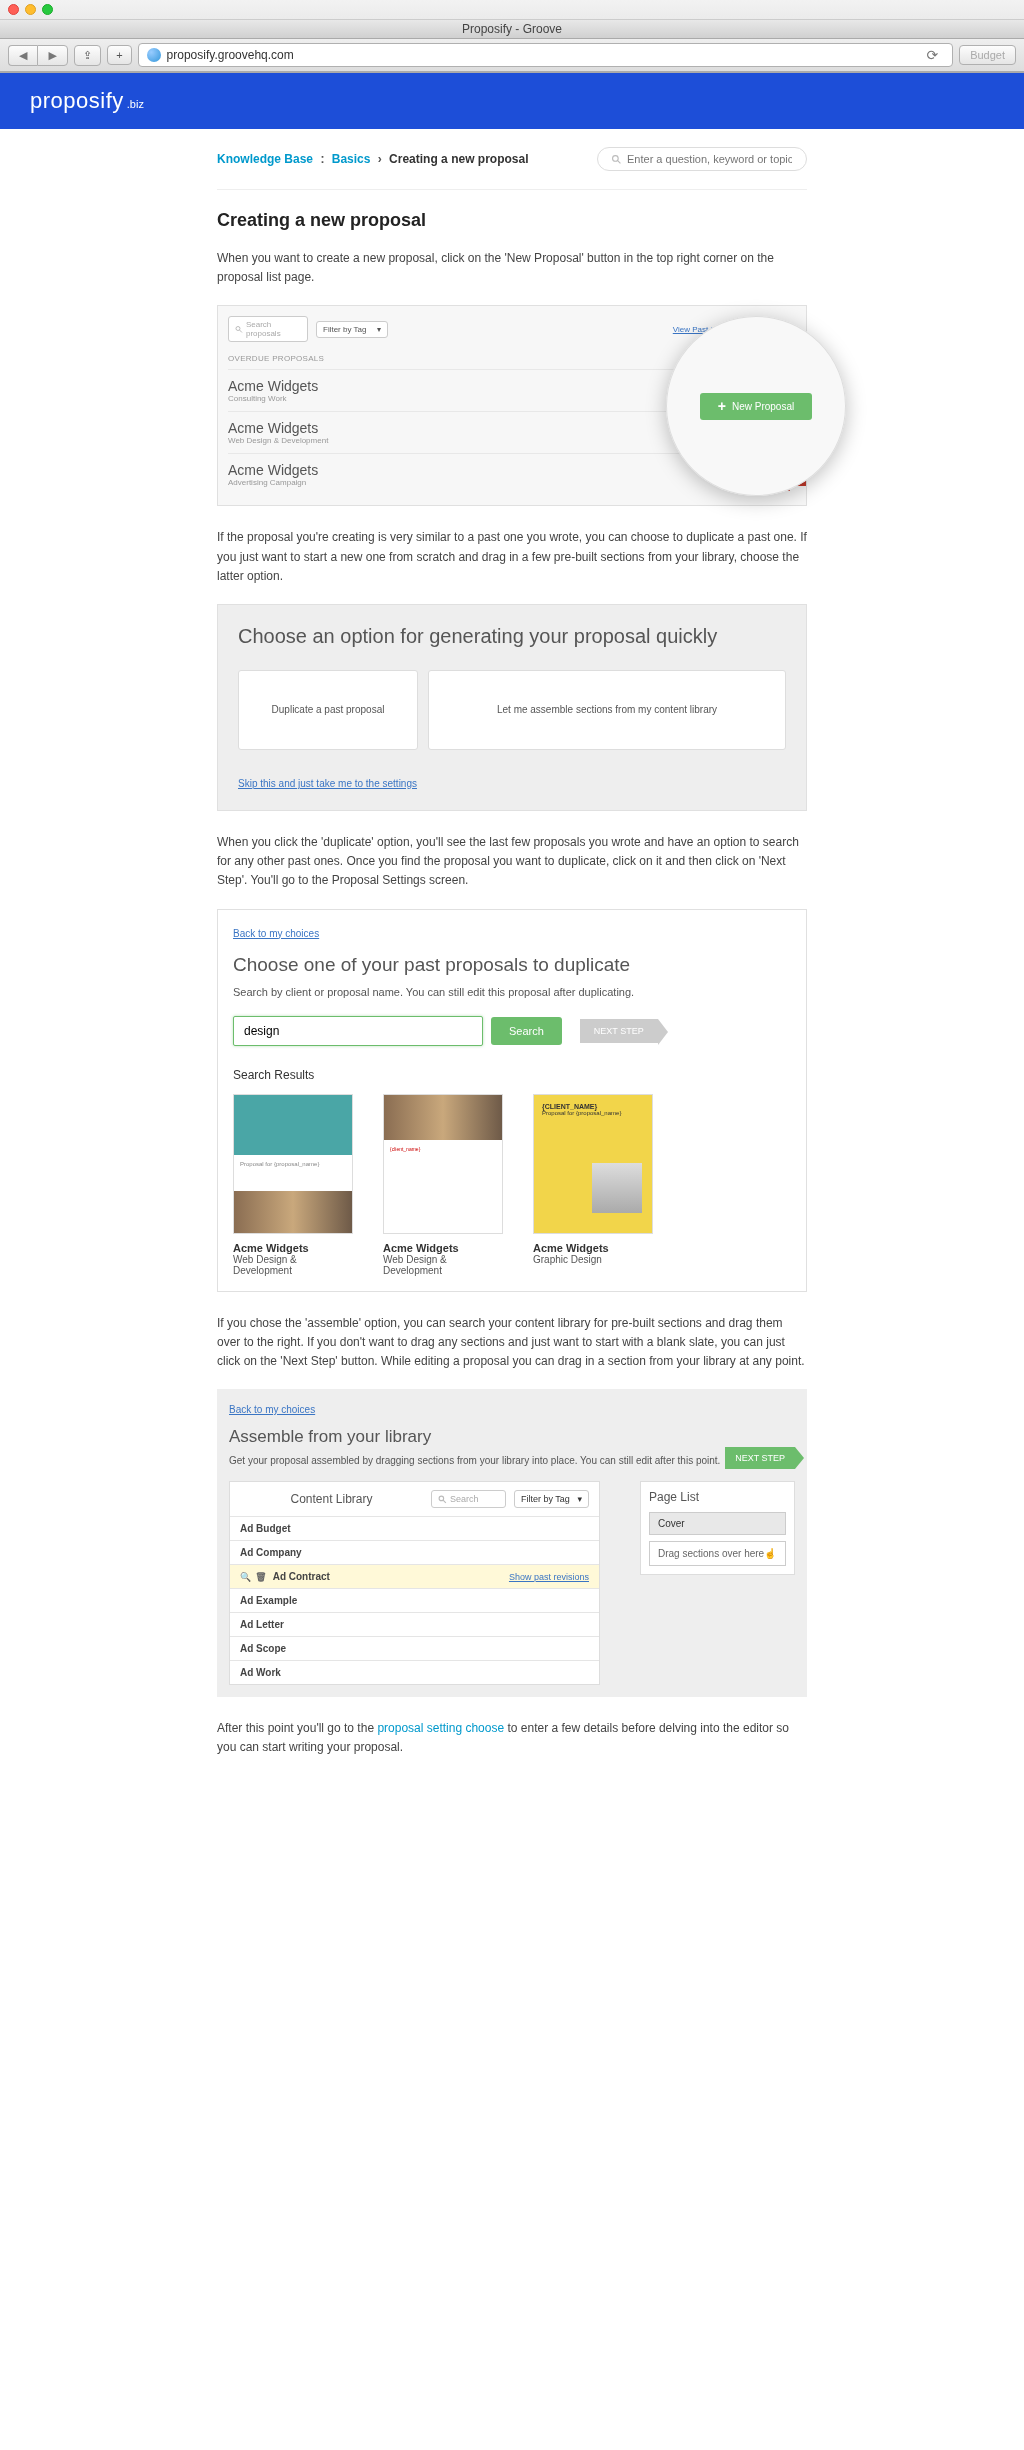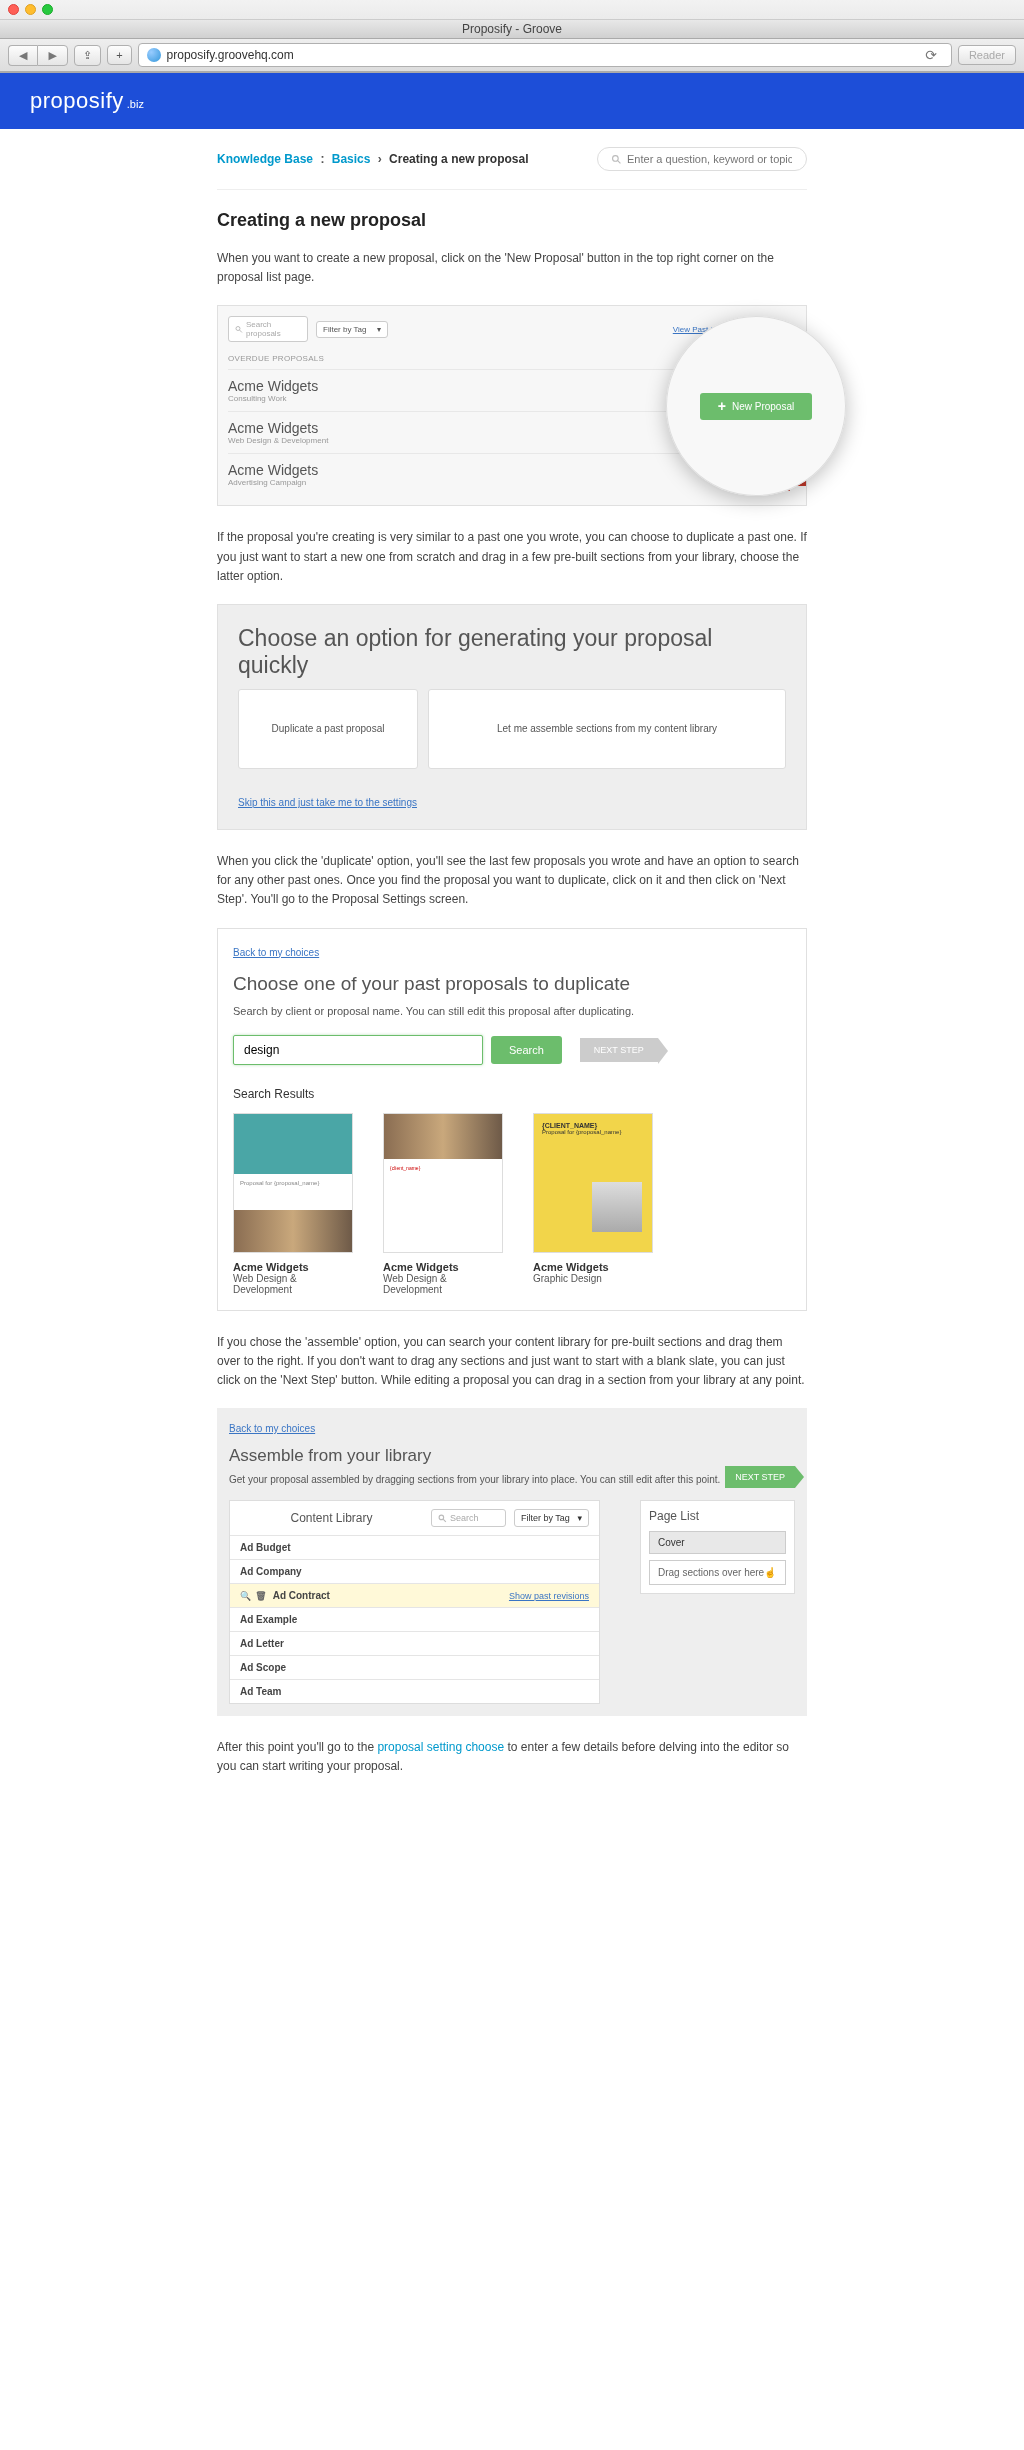--- a/index.html
+++ b/index.html
@@ -64,21 +64,21 @@
 .shot1-row .price { margin-left: auto; font-size: 12px; color: #555; font-weight: bold;}
 .shot1-row .price small { font-size: 7px; vertical-align: top; }
 .ribbon { position: absolute; right: -10px; top: 50%; transform: translateY(-50%); background: #c0392b; color: #fff; font-size: 7px; padding: 4px 6px; text-align: center;}
 .ribbon::after { content: ''; position: absolute; bottom: -5px; left: 0; border-left: 13px solid #c0392b; border-right: 13px solid #c0392b; border-bottom: 5px solid transparent; }
 .magnify { position: absolute; right: -40px; top: 10px; width: 180px; height: 180px; border-radius: 50%; background: #f8f8f8; box-shadow: 0 4px 20px rgba(0,0,0,0.25), inset 0 0 0 1px #ddd; display: flex; align-items: center; justify-content: center; z-index: 5;}
 .new-prop-btn { background: #6cbd6c; color: #fff; font-size: 10px; padding: 8px 18px; border-radius: 3px; display: flex; align-items: center; gap: 6px;}
 .new-prop-btn .plus { font-weight: bold; font-size: 14px; line-height: 10px;}
 
 
 .shot2 { padding: 20px; }
-.shot2 h2 { font-size: 23px; font-weight: 300; color: #555; margin-bottom: 10px; }
+.shot2 h2 { font-size: 20px; font-weight: 300; color: #555; margin-bottom: 22px; }
 .shot2-options { display: flex; gap: 10px; margin-bottom: 25px; }
 .shot2-opt { background: #fff; border: 1px solid #ddd; border-radius: 3px; flex: 1; display: flex; align-items: center; justify-content: center; text-align: center; padding: 30px 15px; font-size: 10px; color: #555; height: 80px;}
 .shot2-opt:first-child { flex: 0 0 180px; }
 .shot2-skip { font-size: 10px; color: #3a75c4; text-decoration: underline; }
 
 
 .shot3 { background: #fff; border: 1px solid #e0e0e0; padding: 15px; margin-bottom: 22px;}
 .shot3 .back { font-size: 10px; color: #3a75c4; text-decoration: underline; display: inline-block; margin-bottom: 15px;}
 .shot3 h2 { font-size: 19px; font-weight: 300; color: #555; margin-bottom: 10px; }
 .shot3 .subtext { font-size: 11px; color: #555; margin-bottom: 18px; }
@@ -146,21 +146,21 @@
       <div class="nav-btn">◀</div>
       <div class="nav-btn">▶</div>
     </div>
     <div class="icon-btn">⇪</div>
     <div class="icon-btn">+</div>
     <div class="url-bar">
       <span class="globe"></span>
       <span>proposify.groovehq.com</span>
       <span class="reload" style="margin-left:auto">⟳</span>
     </div>
-    <div class="reader-btn">Reader</div>
+    <div class="reader-btn">Budget</div>
   </div>
 </div>
 
 <div class="site-header">
   <div class="logo-wrap">
     <span class="logo-main">proposify</span>
     <span class="logo-sub">.biz</span>
   </div>
 </div>
 
@@ -332,21 +332,21 @@
             <span class="icons">
                 <span>🔍</span>
                 <span>🗑</span>
               </span>
             <span>Ad Contract</span>
             <a class="past">Show past revisions</a>
           </div>
           <div class="shot4-list-item">Ad Example</div>
           <div class="shot4-list-item">Ad Letter</div>
           <div class="shot4-list-item">Ad Scope</div>
-          <div class="shot4-list-item">Ad Team</div>
+          <div class="shot4-list-item">Ad Work</div>
         </div>
       </div>
       <div class="shot4-right">
         <div class="lbl">Page List</div>
         <div class="shot4-cover">Cover</div>
         <div class="shot4-drop">
           <span>Drag sections over here</span>
           <span class="hand">☝</span>
         </div>
       </div>

